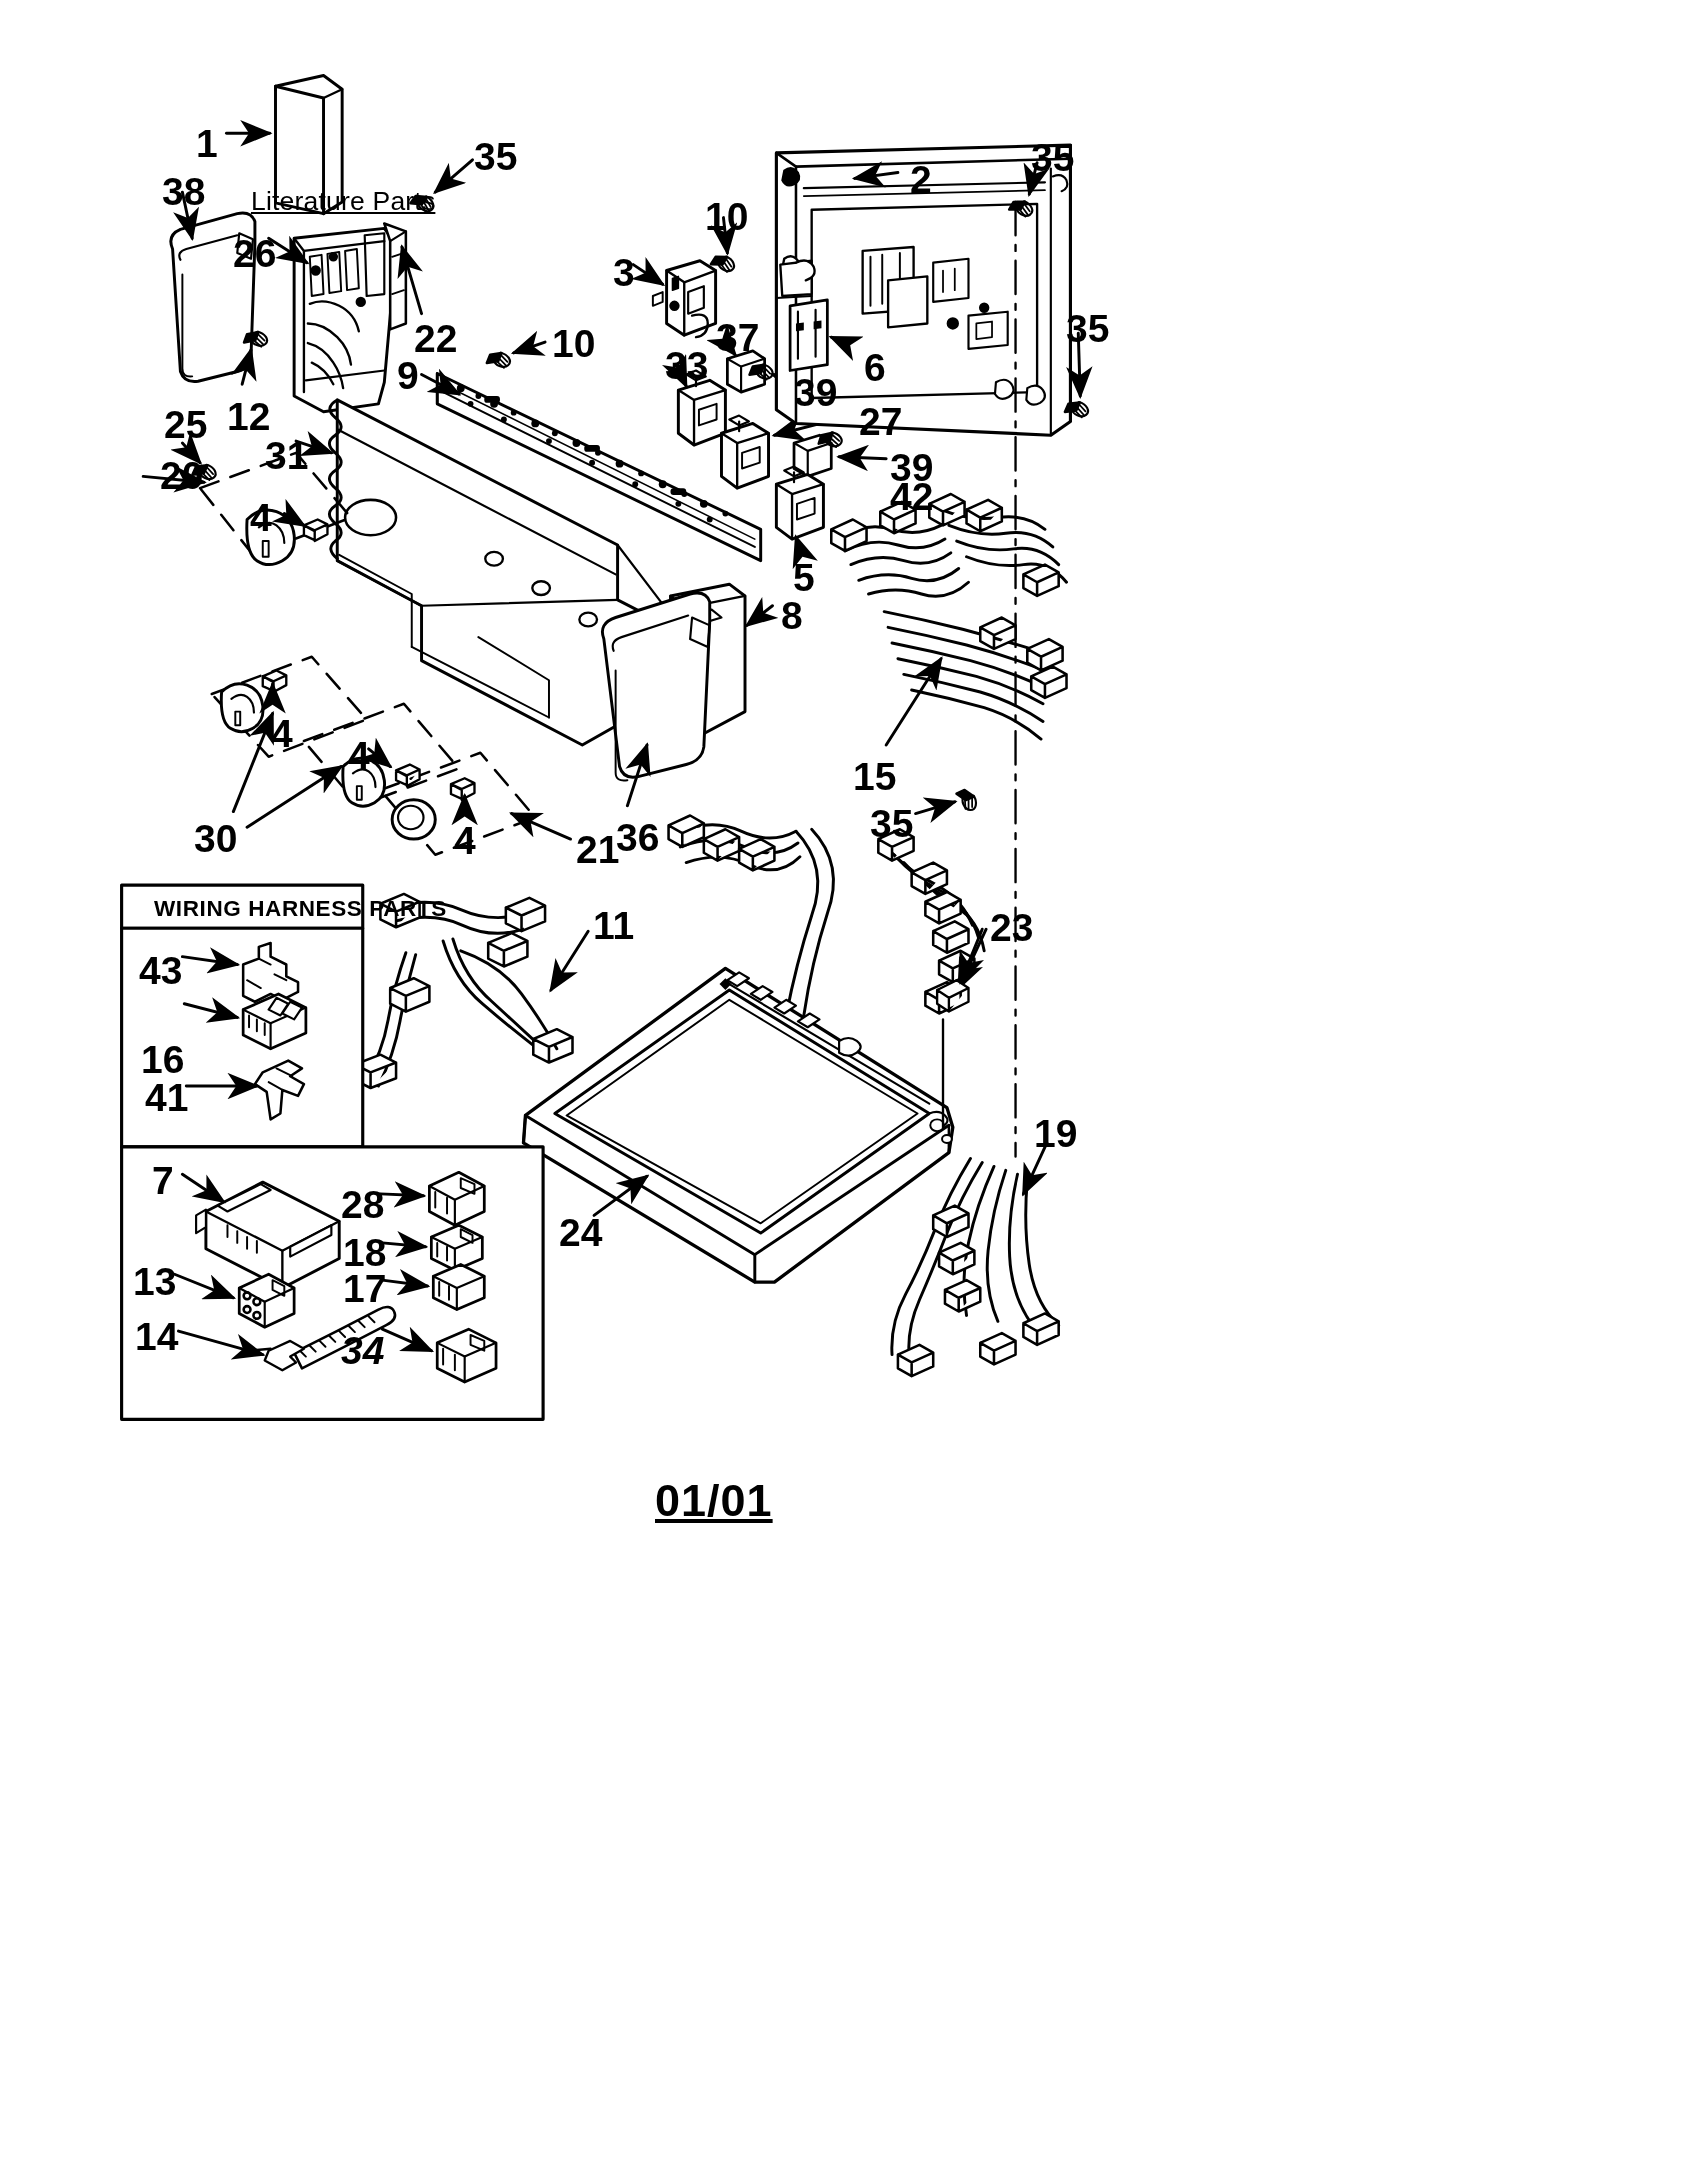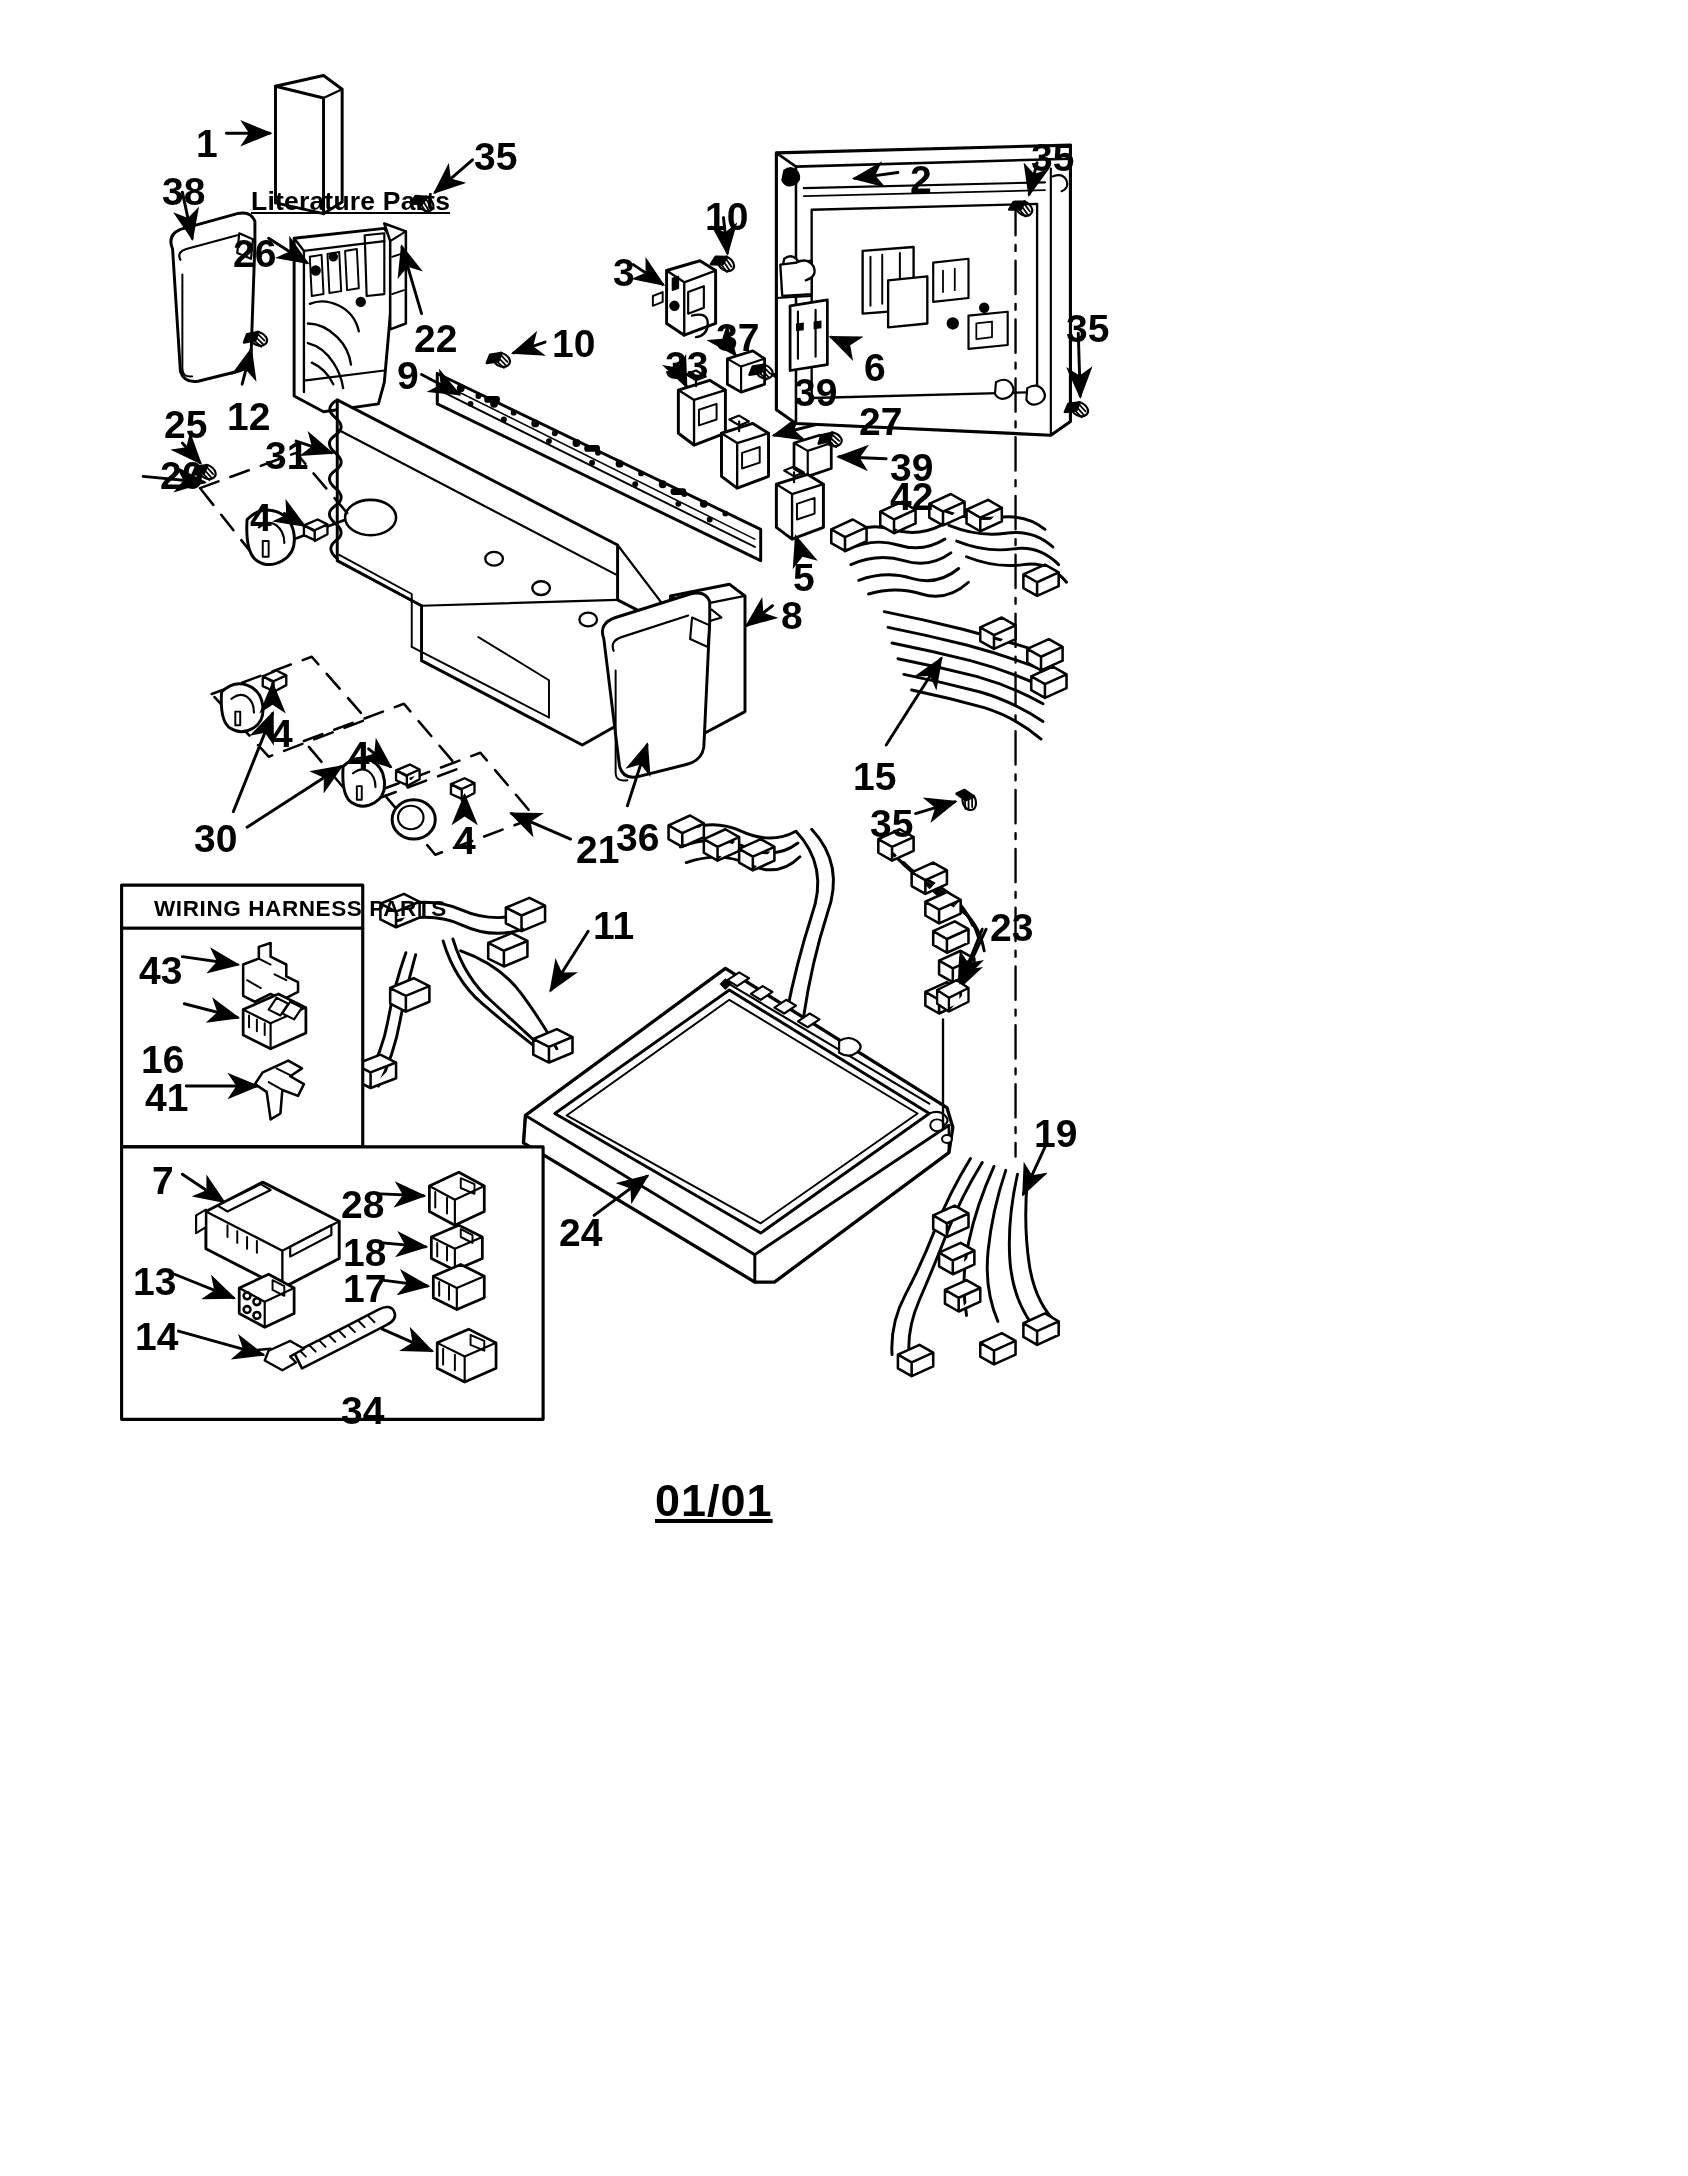--- a/index.html
+++ b/index.html
@@ -2,21 +2,21 @@
 <html><head>
 <meta charset="utf-8">
 <title>Parts Diagram</title>
 <style>
   html,body{margin:0;padding:0;background:#ffffff;}
   body{font-family:"Liberation Sans",sans-serif;color:#000;}
   #page{position:relative;width:1689px;height:2177px;background:#fff;overflow:hidden;}
   #art{position:absolute;left:0;top:0;width:1689px;height:2177px;}
   .callout{position:absolute;font-family:"Liberation Sans",sans-serif;font-weight:bold;color:#000;line-height:1;white-space:nowrap;}
   .cn{font-size:39px;}
-  .lit{position:absolute;font-size:26.5px;font-weight:bold;text-decoration:underline;letter-spacing:0.2px;white-space:nowrap;}
+  .lit{position:absolute;font-size:26.5px;font-weight:normal;text-decoration:underline;letter-spacing:0.2px;white-space:nowrap;}
   .boxttl{position:absolute;font-size:22.5px;font-weight:bold;letter-spacing:0.6px;white-space:nowrap;}
   .footer{position:absolute;font-size:45px;font-weight:bold;letter-spacing:1px;white-space:nowrap;text-decoration:underline;}
 </style>
 </head>
 <body>
 
 <div id="page">
 
   <svg id="art" viewBox="0 0 1723 2221" xmlns="http://www.w3.org/2000/svg">
     <defs>
@@ -591,16 +591,16 @@
   <div class="callout cn" style="left:141px;top:996px;margin-top:44px;">16</div>
   <div class="callout cn" style="left:145px;top:1078px;">41</div>
   <div class="callout cn" style="left:1034px;top:1114px;">19</div>
   <div class="callout cn" style="left:152px;top:1161px;">7</div>
   <div class="callout cn" style="left:341px;top:1185px;">28</div>
   <div class="callout cn" style="left:343px;top:1233px;">18</div>
   <div class="callout cn" style="left:133px;top:1262px;">13</div>
   <div class="callout cn" style="left:343px;top:1269px;">17</div>
   <div class="callout cn" style="left:559px;top:1213px;">24</div>
   <div class="callout cn" style="left:135px;top:1317px;">14</div>
-  <div class="callout cn" style="left:341px;top:1391px;">34</div>
+  <div class="callout cn" style="left:341px;top:1331px;font-style:italic;">34</div>
 
 </div>
 
 
 </body></html>

